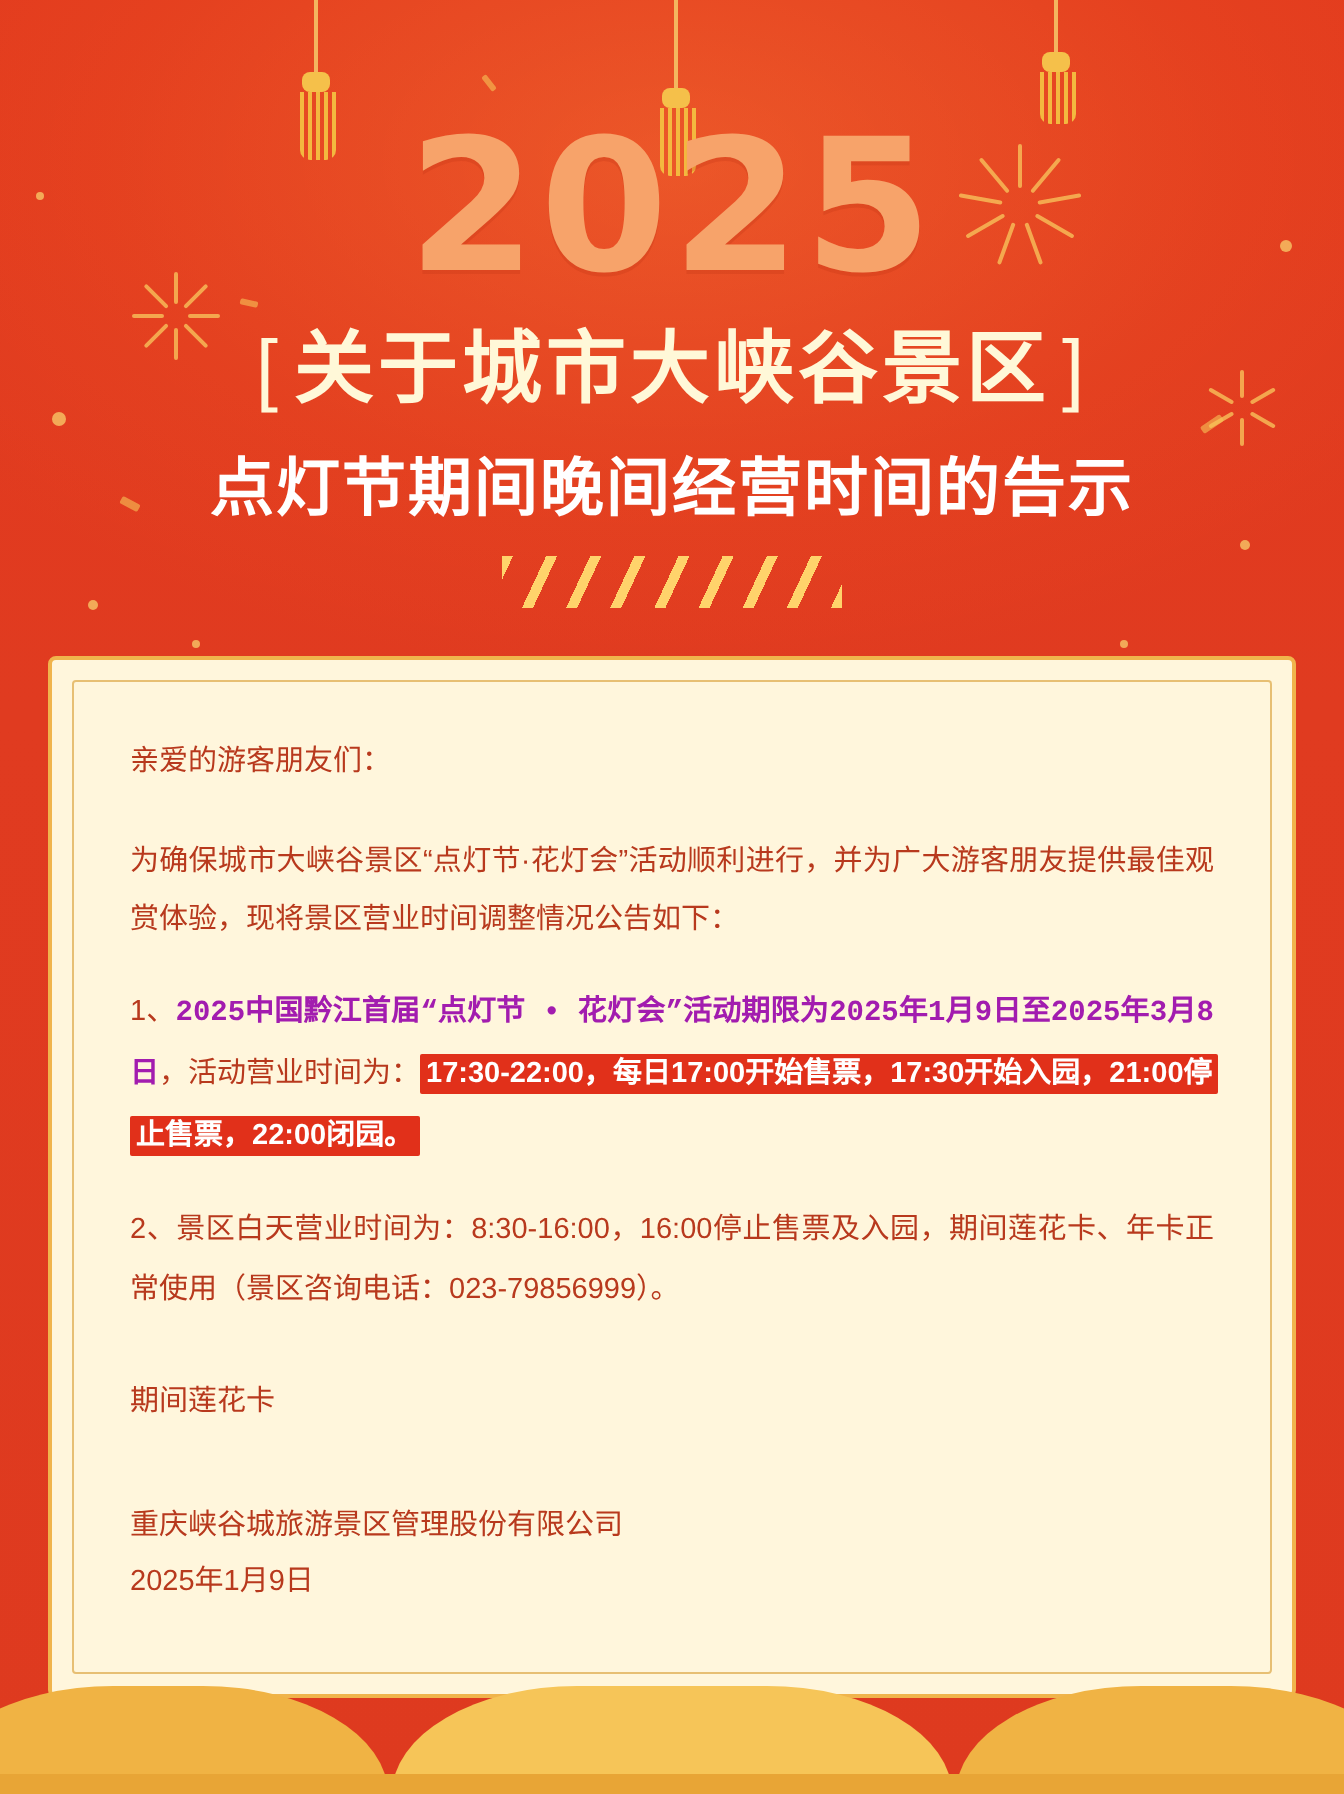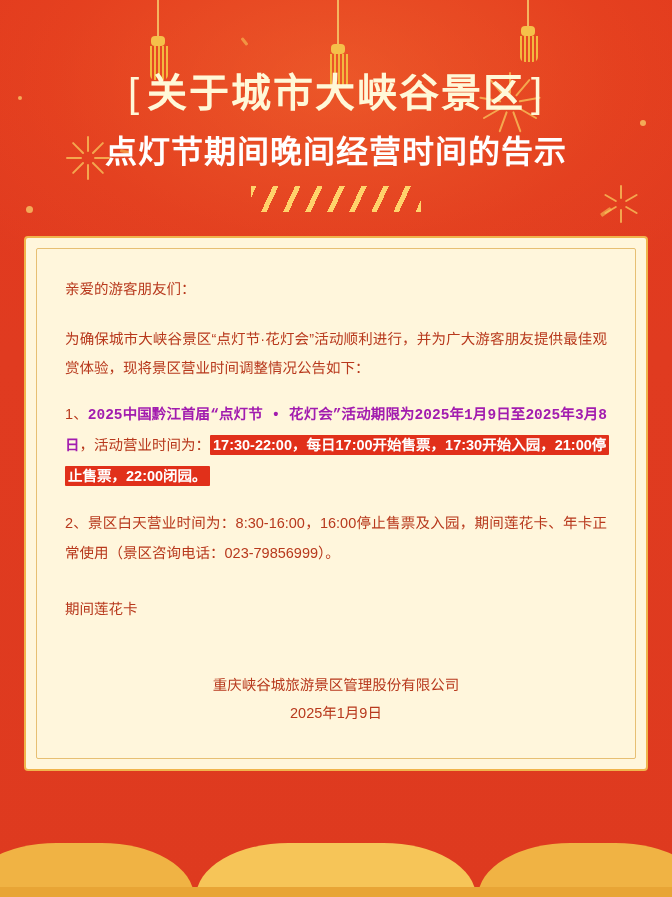--- a/index.html
+++ b/index.html
@@ -172,22 +172,22 @@
   .hl {
     background: #e1301a;
     color: #ffffff;
     font-weight: 700;
     padding: 2px 3px;
     border-radius: 1px;
     box-decoration-break: clone;
     -webkit-box-decoration-break: clone;
   }
   .sign {
-    margin-top: 48px;
-    text-align: center;
+    margin-top: 34px;
+    text-align: left;
     color: #b8391d;
     font-size: 14.5px;
     line-height: 1.9;
   }
 
   
   .footer {
     position: absolute;
     left: 0;
     right: 0;
@@ -274,20 +274,21 @@
   <div class="dot deco" style="left:620px; top:270px; width:5px;  height:5px;"></div>
   <div class="dot deco" style="left:96px;  top:320px; width:4px;  height:4px;"></div>
   <div class="dot deco" style="left:560px; top:320px; width:4px;  height:4px;"></div>
   <div class="chip deco" style="left:60px;  top:250px; width:10px; height:4px; transform:rotate(28deg);"></div>
   <div class="chip deco" style="left:600px; top:210px; width:12px; height:4px; transform:rotate(-34deg);"></div>
   <div class="chip deco" style="left:120px; top:150px; width:9px;  height:3px; transform:rotate(12deg);"></div>
   <div class="chip deco" style="left:430px; top:330px; width:9px;  height:3px; transform:rotate(-18deg);"></div>
   <div class="chip deco" style="left:240px; top:40px;  width:9px;  height:3px; transform:rotate(52deg);"></div>
 
   <div class="header">
+    <div class="year">2025</div>
     <div class="title-main">
       <span class="brk">[</span><span>关于城市大峡谷景区</span><span class="brk">]</span>
     </div>
     <div class="title-sub">点灯节期间晚间经营时间的告示</div>
     <div class="slashes"></div>
   </div>
 
   <div class="card-wrap">
     <div class="card">
 

